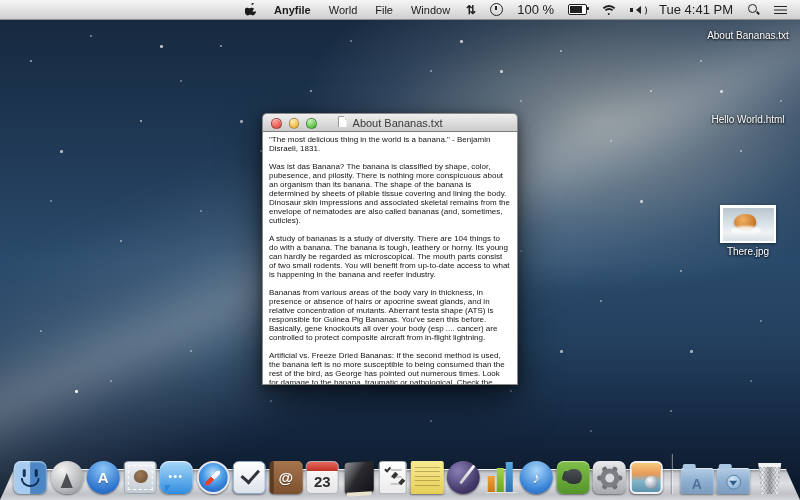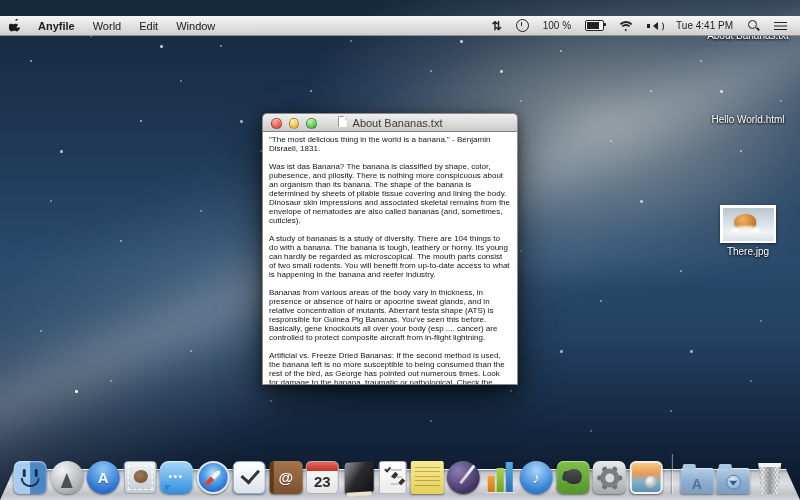--- a/index.html
+++ b/index.html
@@ -26,23 +26,23 @@
     190px 350px rgba(255,255,255,.45),270px 400px rgba(255,255,255,.35),350px 370px rgba(255,255,255,.4),
     430px 420px rgba(255,255,255,.35),510px 390px rgba(255,255,255,.4),590px 430px rgba(255,255,255,.3),
     670px 410px rgba(255,255,255,.4),750px 380px rgba(255,255,255,.35);}
   .stars2{width:2.5px;height:2.5px;box-shadow:
     75px 390px rgba(255,255,255,.95),425px 122px rgba(255,255,255,.95),160px 45px rgba(255,255,255,.7),
     300px 330px rgba(255,255,255,.6),500px 70px rgba(255,255,255,.7),640px 200px rgba(255,255,255,.65),
     720px 90px rgba(255,255,255,.7),240px 120px rgba(255,255,255,.6),60px 150px rgba(255,255,255,.65),
     560px 350px rgba(255,255,255,.6),460px 40px rgba(255,255,255,.7),690px 350px rgba(255,255,255,.6);}
 
   
-  .menubar{position:absolute;left:0;top:16px;right:0;height:19px;z-index:50;
+  .menubar{position:absolute;left:0;top:0;right:0;height:19px;z-index:50;
     background:linear-gradient(#f6f6f6,#cfcfcf);border-bottom:1px solid #8e8e8e;
-    display:flex;justify-content:space-between;align-items:center;font-size:11px;color:#1b1b1b;}
+    display:flex;justify-content:flex-end;align-items:center;font-size:11px;color:#1b1b1b;}
   .mb-left,.mb-right{display:flex;align-items:center;height:100%;}
   .mb-item{padding:0 9px;display:flex;align-items:center;height:100%;}
   .mb-item.appname{font-weight:bold;}
   .apple svg{display:block;}
   .mb-right{padding-right:6px;gap:0;}
   .st{display:flex;align-items:center;height:100%;padding:0 7px;color:#222;}
   .sync-glyph{font-size:12px;font-weight:bold;line-height:1;}
   .clockicon{width:11px;height:11px;border:1.5px solid #222;border-radius:50%;position:relative;}
   .clockicon::before{content:"";position:absolute;left:4px;top:1.5px;width:1.5px;height:4px;background:#222;}
   .battery{width:17px;height:9px;border:1px solid #222;border-radius:2px;position:relative;background:#fff;}
@@ -50,21 +50,21 @@
   .battery::after{content:"";position:absolute;right:-3px;top:2px;width:2px;height:3px;background:#222;border-radius:0 1px 1px 0;}
   .wifi{width:15px;height:11px;position:relative;overflow:hidden;}
   .wifi i{position:absolute;left:50%;transform:translateX(-50%);border:2px solid transparent;border-top-color:#222;border-radius:50%;}
   .wifi i.w1{width:14px;height:14px;bottom:-8px;}
   .wifi i.w2{width:8px;height:8px;bottom:-5px;}
   .wifi i.w3{width:2.5px;height:2.5px;bottom:0;background:#222;border:none;border-radius:50%;}
   .speaker{width:15px;height:11px;position:relative;}
   .speaker::before{content:"";position:absolute;left:0;top:3.5px;width:3px;height:4px;background:#222;}
   .speaker::after{content:"";position:absolute;left:2px;top:1.5px;width:0;height:0;border:4px solid transparent;border-right:5px solid #222;}
   .spk-arc{position:absolute;left:8px;top:1px;width:7px;height:9px;border:1.5px solid transparent;border-right-color:#222;border-radius:50%;}
-  .clocktext{font-size:10px;}
+  .clocktext{font-size:13px;}
   .spotlight{width:13px;height:13px;position:relative;}
   .spotlight::before{content:"";position:absolute;left:1px;top:1px;width:7px;height:7px;border:1.5px solid #222;border-radius:50%;}
   .spotlight::after{content:"";position:absolute;left:9px;top:9px;width:4px;height:1.8px;background:#222;transform:rotate(45deg);border-radius:1px;}
   .notif{width:13px;height:10px;position:relative;}
   .notif b{position:absolute;left:0;top:1px;width:13px;height:1.6px;background:#222;box-shadow:0 3.5px 0 #222,0 7px 0 #222;}
 
   
   .dicon{position:absolute;left:702px;width:92px;text-align:center;z-index:5;}
   .dlabel{margin-top:3px;font-size:10px;color:#fff;text-shadow:0 1px 2px rgba(0,0,0,.9),0 0 3px rgba(0,0,0,.6);}
   .page{width:40px;height:50px;margin:0 auto;position:relative;border:1px solid #b8b8b8;border-radius:1px;
@@ -212,21 +212,21 @@
 
 <div class="menubar">
   <div class="mb-left">
     <span class="mb-item apple">
       <svg width="11" height="13" viewBox="0 0 24 28">
         <path fill="#1b1b1b" d="M16.4 0c.2 1.7-.5 3.3-1.5 4.5-1 1.2-2.7 2.1-4.3 2-.2-1.6.6-3.3 1.5-4.3C13.2 1 15 .1 16.4 0zM21.9 21.4c-.8 1.8-1.2 2.6-2.2 4.2-1.4 2.2-3.4 4.9-5.9 4.9-2.2 0-2.8-1.4-5.8-1.4-3 0-3.6 1.4-5.8 1.4C-.3 30.5-2.2 28-3.6 25.8h.1C-5.5 22.6-6 18.7-4.6 16c1-2 2.9-3.3 5-3.3 2.3 0 3.7 1.4 5.6 1.4 1.8 0 2.9-1.4 5.6-1.4 1.9 0 3.8 1 5.2 2.8-4.6 2.5-3.8 9-0.9 5.9z" transform="translate(4 -2) scale(.95)"></path>
       </svg>
     </span>
     <span class="mb-item appname">Anyfile</span>
     <span class="mb-item">World</span>
-    <span class="mb-item">Edit</span>
+    <span class="mb-item">File</span>
     <span class="mb-item">Window</span>
   </div>
   <div class="mb-right">
     <span class="st">
         <b class="sync-glyph">⇅</b>
       </span>
     <span class="st">
         <i class="clockicon"></i>
       </span>
     <span class="st clocktext">100 %</span>

